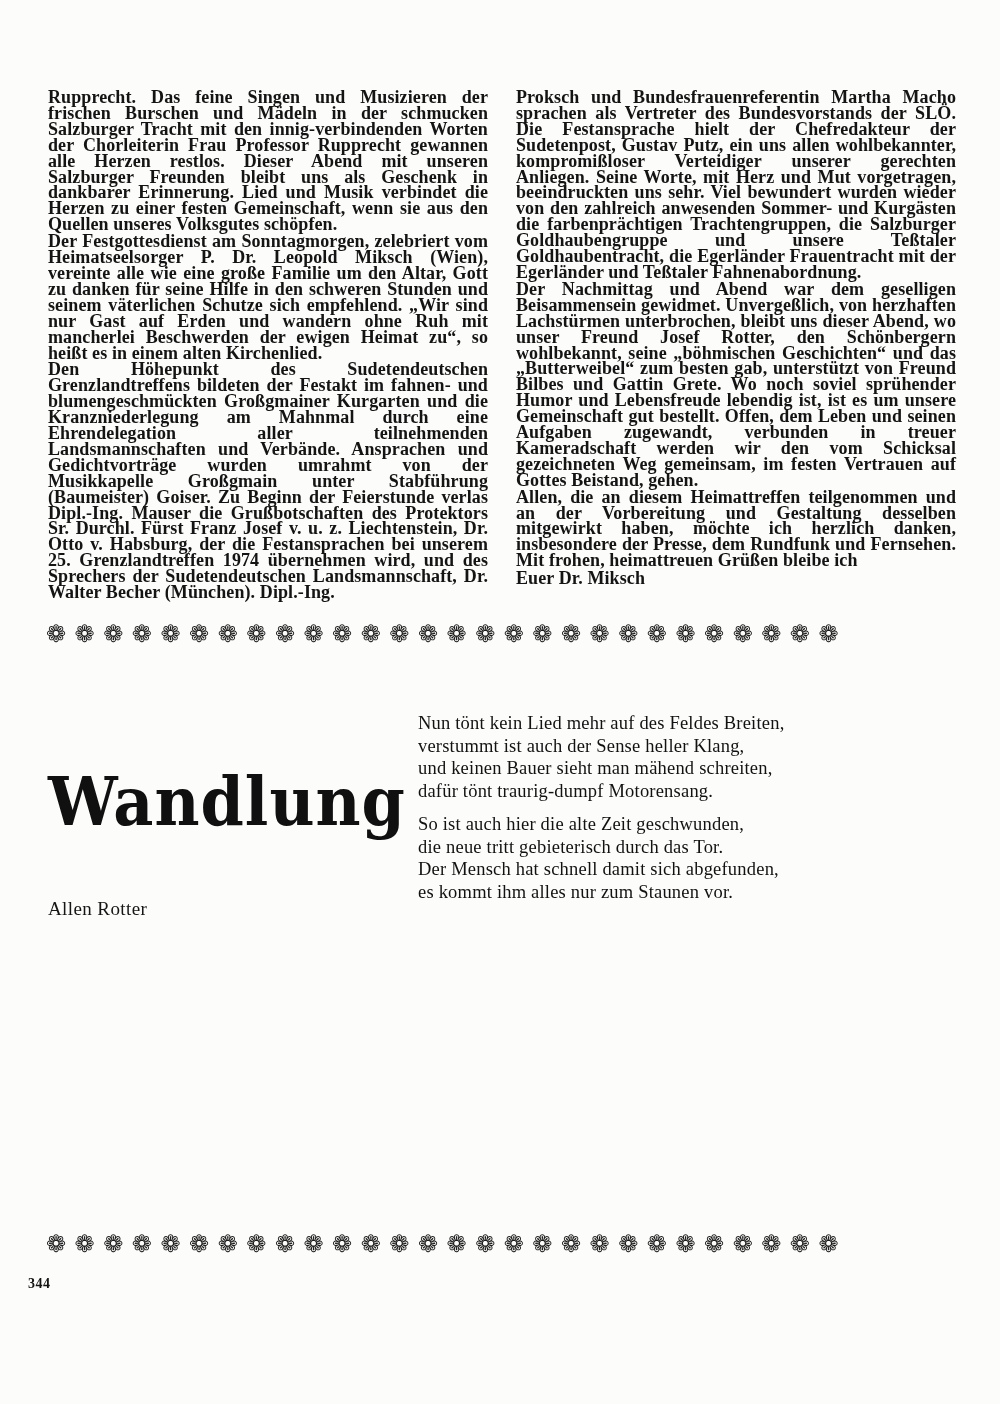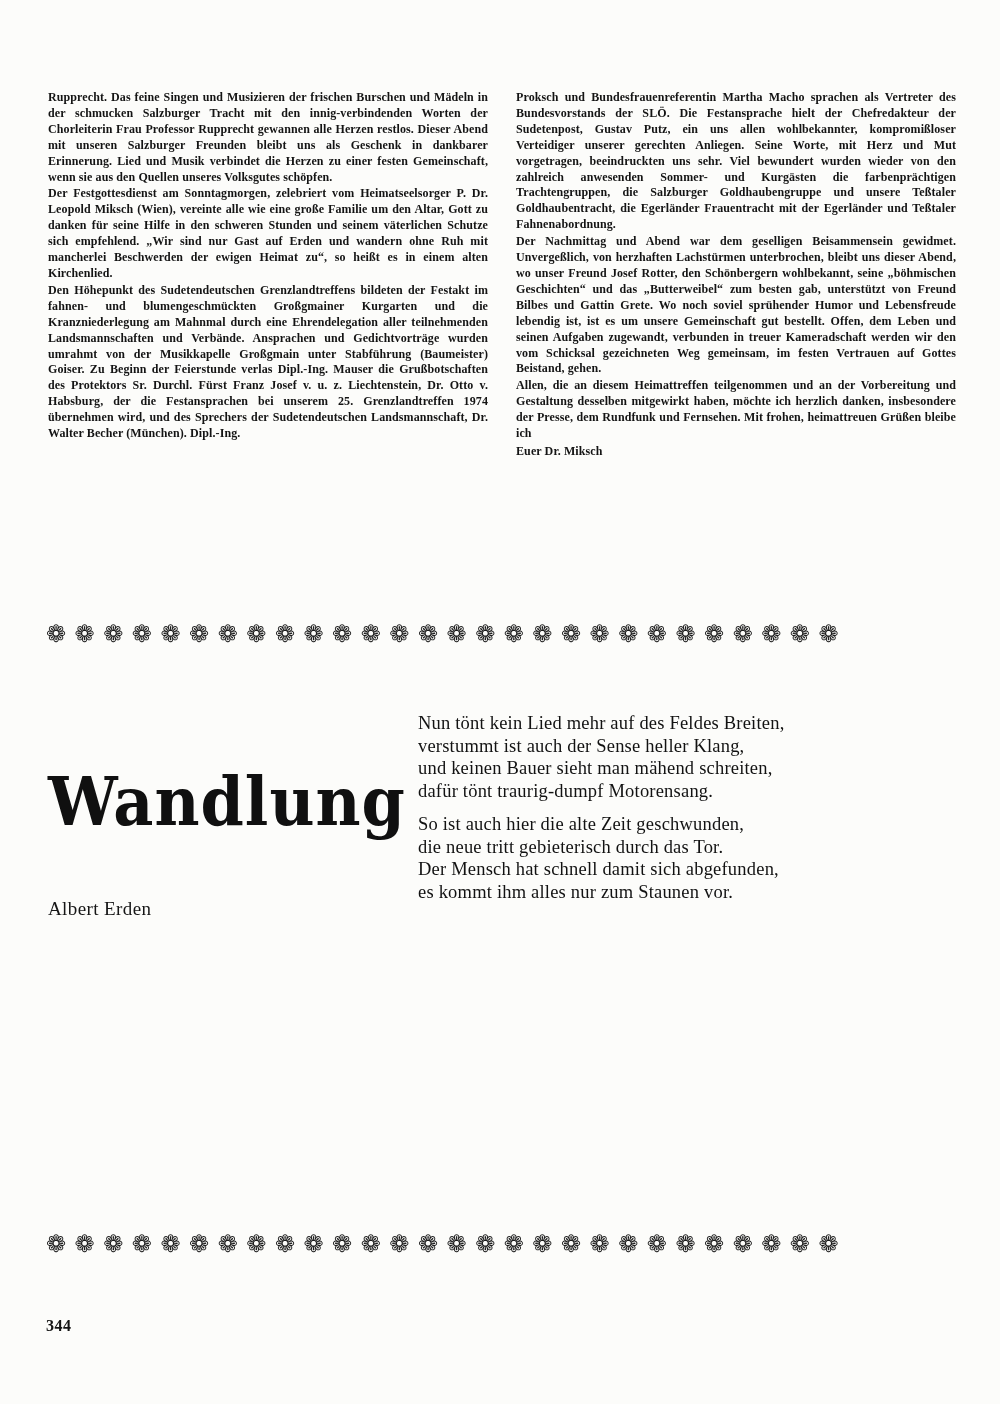--- a/index.html
+++ b/index.html
@@ -22,21 +22,21 @@
   .columns {
     position: absolute;
     top: 90px;
     left: 48px;
     width: 908px;
     display: flex;
     gap: 28px;
   }
   .col {
     width: 440px;
-    font-size: 12px;
+    font-size: 18px;
     line-height: 15.9px;
     font-weight: 700;
     text-align: justify;
     letter-spacing: 0.1px;
   }
   .col p {
     margin: 0 0 1px 0;
   }
   .signature {
     text-align: left;
@@ -86,26 +86,25 @@
     line-height: 22.5px;
     color: #121212;
     letter-spacing: 0.2px;
   }
   .stanza {
     white-space: pre-line;
     margin: 4px 0 11px 0;
   }
   .page-number {
     position: absolute;
-    left: 46px;
+    left: 28px;
     top: 1276px;
-    font-size: 16px;
+    font-size: 14px;
     font-weight: 700;
     letter-spacing: 0.5px;
-    margin-top: 41px;
   }
 </style>
 </head>
 <body>
 
 <div class="page">
 
   <div class="columns">
     <div class="col">
       <p>Rupprecht. Das feine Singen und Musizieren der frischen Burschen und Mädeln in der schmucken Salzburger Tracht mit den innig-verbindenden Worten der Chorleiterin Frau Professor Rupprecht gewannen alle Herzen restlos. Dieser Abend mit unseren Salzburger Freunden bleibt uns als Geschenk in dankbarer Erinnerung. Lied und Musik verbindet die Herzen zu einer festen Gemeinschaft, wenn sie aus den Quellen unseres Volksgutes schöpfen.</p>
@@ -116,21 +115,21 @@
       <p>Proksch und Bundesfrauenreferentin Martha Macho sprachen als Vertreter des Bundesvorstands der SLÖ. Die Festansprache hielt der Chefredakteur der Sudetenpost, Gustav Putz, ein uns allen wohlbekannter, kompromißloser Verteidiger unserer gerechten Anliegen. Seine Worte, mit Herz und Mut vorgetragen, beeindruckten uns sehr. Viel bewundert wurden wieder von den zahlreich anwesenden Sommer- und Kurgästen die farbenprächtigen Trachtengruppen, die Salzburger Goldhaubengruppe und unsere Teßtaler Goldhaubentracht, die Egerländer Frauentracht mit der Egerländer und Teßtaler Fahnenabordnung.</p>
       <p>Der Nachmittag und Abend war dem geselligen Beisammensein gewidmet. Unvergeßlich, von herzhaften Lachstürmen unterbrochen, bleibt uns dieser Abend, wo unser Freund Josef Rotter, den Schönbergern wohlbekannt, seine „böhmischen Geschichten“ und das „Butterweibel“ zum besten gab, unterstützt von Freund Bilbes und Gattin Grete. Wo noch soviel sprühender Humor und Lebensfreude lebendig ist, ist es um unsere Gemeinschaft gut bestellt. Offen, dem Leben und seinen Aufgaben zugewandt, verbunden in treuer Kameradschaft werden wir den vom Schicksal gezeichneten Weg gemeinsam, im festen Vertrauen auf Gottes Beistand, gehen.</p>
       <p>Allen, die an diesem Heimattreffen teilgenommen und an der Vorbereitung und Gestaltung desselben mitgewirkt haben, möchte ich herzlich danken, insbesondere der Presse, dem Rundfunk und Fernsehen. Mit frohen, heimattreuen Grüßen bleibe ich</p>
       <p class="signature">Euer Dr. Miksch</p>
     </div>
   </div>
 
   <div class="ornament ornament-top">❁❁❁❁❁❁❁❁❁❁❁❁❁❁❁❁❁❁❁❁❁❁❁❁❁❁❁❁</div>
 
   <div class="poem-title">Wandlung</div>
-  <div class="poem-author">Albert Erden</div>
+  <div class="poem-author">Allen Rotter</div>
 
   <div class="poem-body">
     <p class="stanza">Nun tönt kein Lied mehr auf des Feldes Breiten,
 verstummt ist auch der Sense heller Klang,
 und keinen Bauer sieht man mähend schreiten,
 dafür tönt traurig-dumpf Motorensang.</p>
     <p class="stanza">So ist auch hier die alte Zeit geschwunden,
 die neue tritt gebieterisch durch das Tor.
 Der Mensch hat schnell damit sich abgefunden,
 es kommt ihm alles nur zum Staunen vor.</p>

